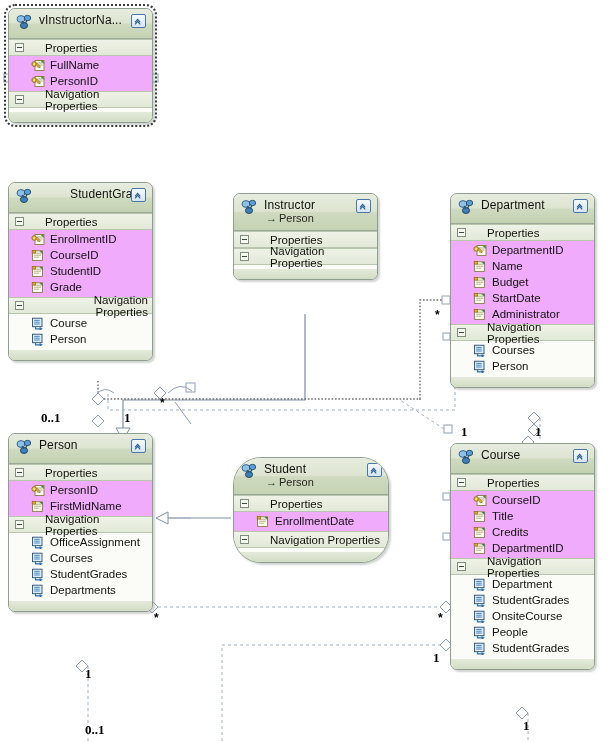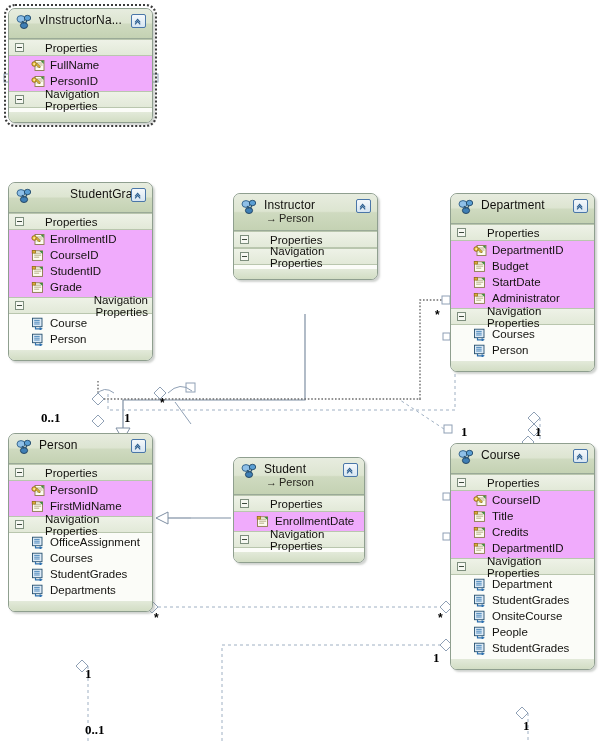--- a/index.html
+++ b/index.html
@@ -417,20 +417,29 @@
               </svg></span>
             <span class="ptext">DepartmentID</span>
           </div>
           <div class="prop">
             <span class="pico"><svg viewBox="0 0 14 13" width="14" height="13">
                 <rect x="1.5" y="1.8" width="10" height="9.6" fill="#fdfbf0" stroke="#8a7a4a" stroke-width=".9"></rect>
                 <path d="M3.2,4.2 h7 M3.2,6.2 h7 M3.2,8.2 h5" stroke="#a79b6e" stroke-width=".8"></path>
                 <path d="M8.4,1.9 l3.3,0 0,3.3 z" fill="#3f8a3f"></path>
                 <rect x="1.2" y="1.5" width="3.4" height="2.6" fill="#e3a83c" stroke="#8a6b13" stroke-width=".7"></rect>
               </svg></span>
+            <span class="ptext">Name</span>
+          </div>
+          <div class="prop">
+            <span class="pico"><svg viewBox="0 0 14 13" width="14" height="13">
+                <rect x="1.5" y="1.8" width="10" height="9.6" fill="#fdfbf0" stroke="#8a7a4a" stroke-width=".9"></rect>
+                <path d="M3.2,4.2 h7 M3.2,6.2 h7 M3.2,8.2 h5" stroke="#a79b6e" stroke-width=".8"></path>
+                <path d="M8.4,1.9 l3.3,0 0,3.3 z" fill="#3f8a3f"></path>
+                <rect x="1.2" y="1.5" width="3.4" height="2.6" fill="#e3a83c" stroke="#8a6b13" stroke-width=".7"></rect>
+              </svg></span>
             <span class="ptext">Budget</span>
           </div>
           <div class="prop">
             <span class="pico"><svg viewBox="0 0 14 13" width="14" height="13">
                 <rect x="1.5" y="1.8" width="10" height="9.6" fill="#fdfbf0" stroke="#8a7a4a" stroke-width=".9"></rect>
                 <path d="M3.2,4.2 h7 M3.2,6.2 h7 M3.2,8.2 h5" stroke="#a79b6e" stroke-width=".8"></path>
                 <path d="M8.4,1.9 l3.3,0 0,3.3 z" fill="#3f8a3f"></path>
                 <rect x="1.2" y="1.5" width="3.4" height="2.6" fill="#e3a83c" stroke="#8a6b13" stroke-width=".7"></rect>
               </svg></span>
             <span class="ptext">StartDate</span>
@@ -549,21 +558,21 @@
                 <rect x="1.5" y="1.2" width="9.5" height="8.5" fill="#dceaf6" stroke="#27506f" stroke-width=".9"></rect>
                 <path d="M3.2,3.4 h5.5 M3.2,5.2 h5.5 M3.2,7 h5.5" stroke="#3f7fb5" stroke-width=".9"></path>
                 <path d="M4.5,9.8 l0,2 5,0" stroke="#2d6fae" stroke-width="1.2" fill="none"></path>
                 <path d="M8.6,9.9 l3.2,1.9 -3.2,1.9 z" fill="#2d6fae"></path>
               </svg></span>
             <span class="ptext">Departments</span>
           </div>
         </div>
         <div class="ent-foot"></div>
       </div>
-      <div class="entity" style="left: 233px; top: 457px; width: 132px;">
+      <div class="entity" style="left: 233px; top: 457px; width: 156px; border-radius: 28px;">
         <div class="ent-header">
           <span class="ent-icon"><svg viewBox="0 0 18 16" width="18" height="16">
               <ellipse cx="5" cy="5" rx="4" ry="3.4" fill="#8fc0e8" stroke="#2e5d86" stroke-width=".9"></ellipse>
               <ellipse cx="11.5" cy="4" rx="3.2" ry="2.7" fill="#5b9fd4" stroke="#23496a" stroke-width=".9"></ellipse>
               <ellipse cx="8" cy="11.5" rx="3.6" ry="3" fill="#3f7fb5" stroke="#1d3e5c" stroke-width=".9"></ellipse>
               <path d="M6,7 L8,9.5" stroke="#27506f" stroke-width="1.2"></path>
               <path d="M11,6.2 L9.5,9.3" stroke="#27506f" stroke-width="1.2"></path>
             </svg></span>
           <div class="ent-title">Student</div>
           <div class="ent-base"><span class="arrow">→</span><span>Person</span></div>

